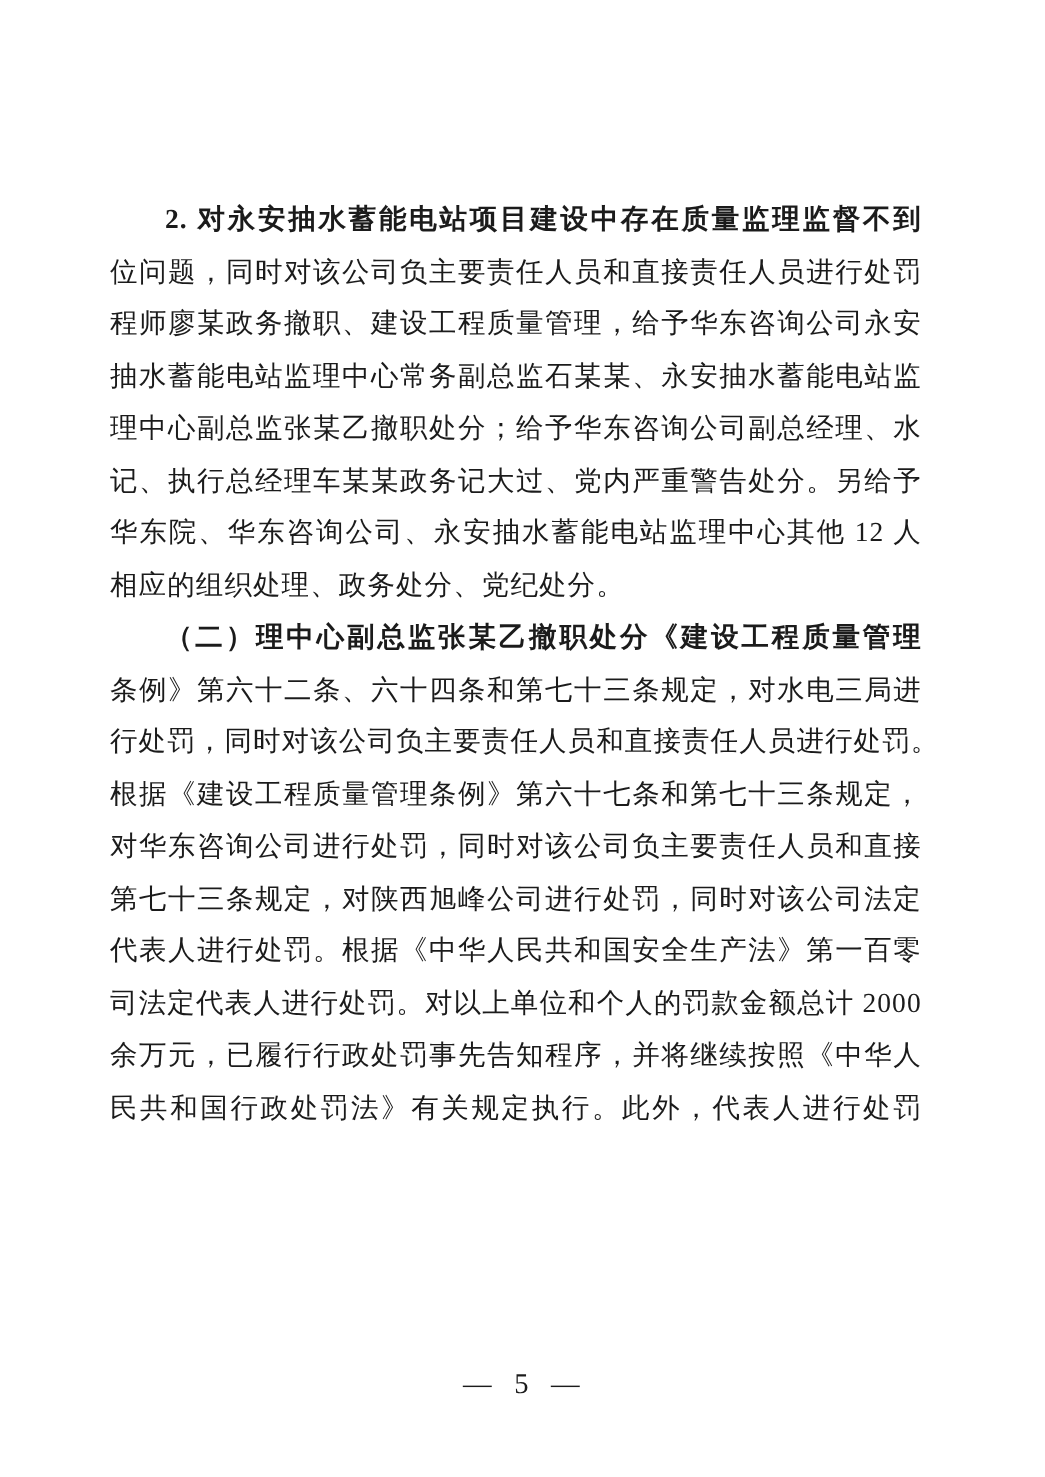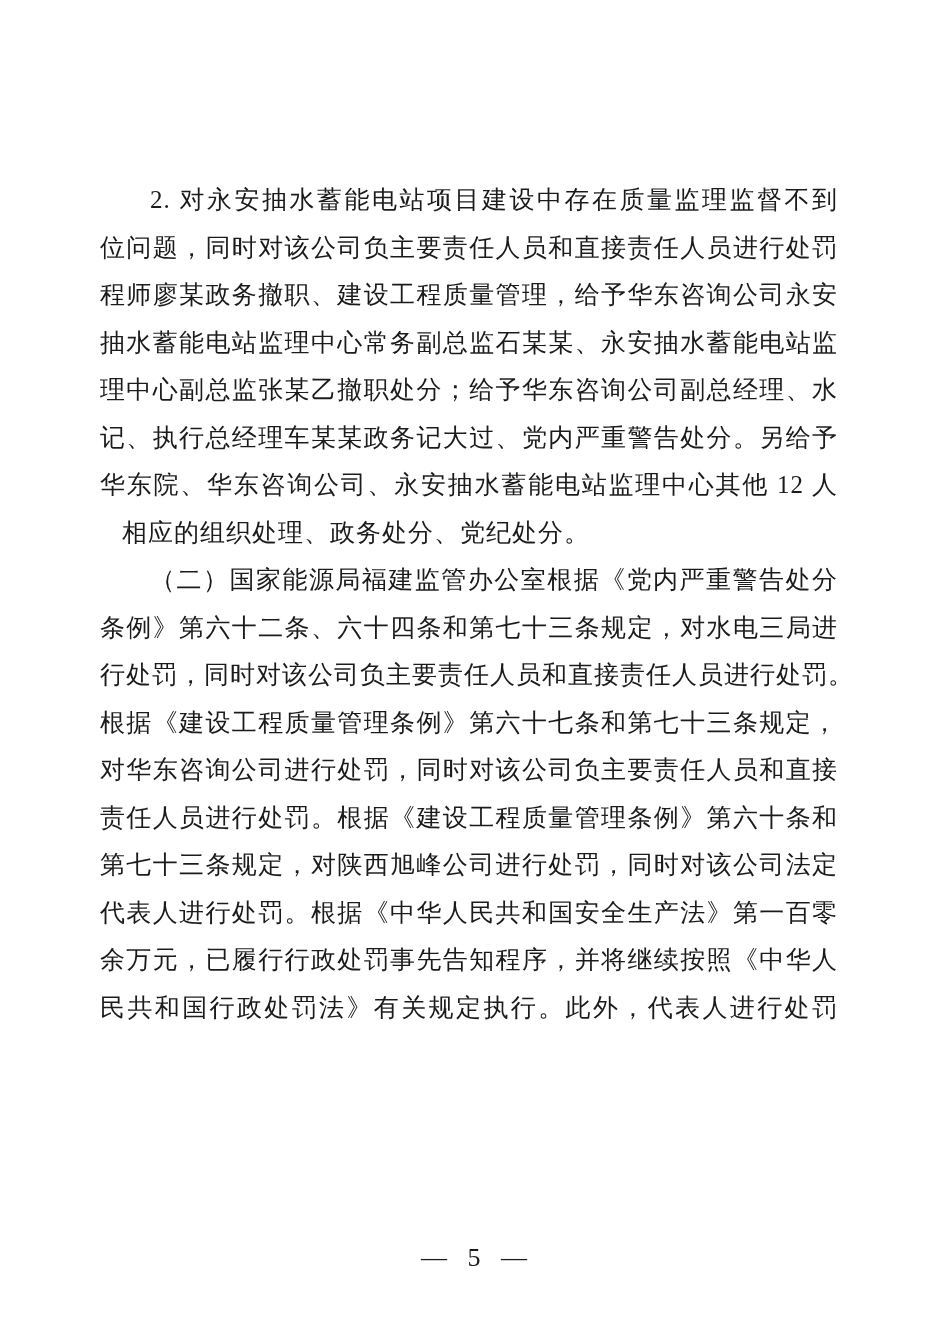--- a/index.html
+++ b/index.html
@@ -29,25 +29,25 @@
     letter-spacing: 1px;
     white-space: pre;
     color: #1b1b1b;
     text-align: justify;
     text-align-last: justify;
     text-justify: inter-character;
     overflow: hidden;
   }
   .text-line.indent {
     padding-left: 50px;
+    font-weight: bold;
   }
   .text-line.short {
     text-align: left;
     text-align-last: left;
-    margin-left: 22px;
   }
   .page-footer {
     position: absolute;
     left: 0;
     top: 1243px;
     width: 100%;
     text-align: center;
     font-size: 26px;
     letter-spacing: 2px;
     word-spacing: 10px;
@@ -61,25 +61,25 @@
   <div class="doc-body">
 
   <div class="text-line indent">2. 对永安抽水蓄能电站项目建设中存在质量监理监督不到</div>
       <div class="text-line">位问题，同时对该公司负主要责任人员和直接责任人员进行处罚</div>
       <div class="text-line">程师廖某政务撤职、建设工程质量管理，给予华东咨询公司永安</div>
       <div class="text-line">抽水蓄能电站监理中心常务副总监石某某、永安抽水蓄能电站监</div>
       <div class="text-line">理中心副总监张某乙撤职处分；给予华东咨询公司副总经理、水</div>
       <div class="text-line">记、执行总经理车某某政务记大过、党内严重警告处分。另给予</div>
       <div class="text-line">华东院、华东咨询公司、永安抽水蓄能电站监理中心其他 12 人</div>
       <div class="text-line short">相应的组织处理、政务处分、党纪处分。</div>
-      <div class="text-line indent">（二）国家能源局福建监管办公室根据《党内严重警告处分</div>
+      <div class="text-line indent">（二）理中心副总监张某乙撤职处分《建设工程质量管理</div>
       <div class="text-line">条例》第六十二条、六十四条和第七十三条规定，对水电三局进</div>
       <div class="text-line">行处罚，同时对该公司负主要责任人员和直接责任人员进行处罚。</div>
       <div class="text-line">根据《建设工程质量管理条例》第六十七条和第七十三条规定，</div>
       <div class="text-line">对华东咨询公司进行处罚，同时对该公司负主要责任人员和直接</div>
-      <div class="text-line">责任人员进行处罚。根据《建设工程质量管理条例》第六十条和</div>
       <div class="text-line">第七十三条规定，对陕西旭峰公司进行处罚，同时对该公司法定</div>
       <div class="text-line">代表人进行处罚。根据《中华人民共和国安全生产法》第一百零</div>
+      <div class="text-line">司法定代表人进行处罚。对以上单位和个人的罚款金额总计 2000</div>
       <div class="text-line">余万元，已履行行政处罚事先告知程序，并将继续按照《中华人</div>
       <div class="text-line">民共和国行政处罚法》有关规定执行。此外，代表人进行处罚</div>
     </div>
   <div class="page-footer">— 5 —</div>
 </div>
 
 </body></html>

